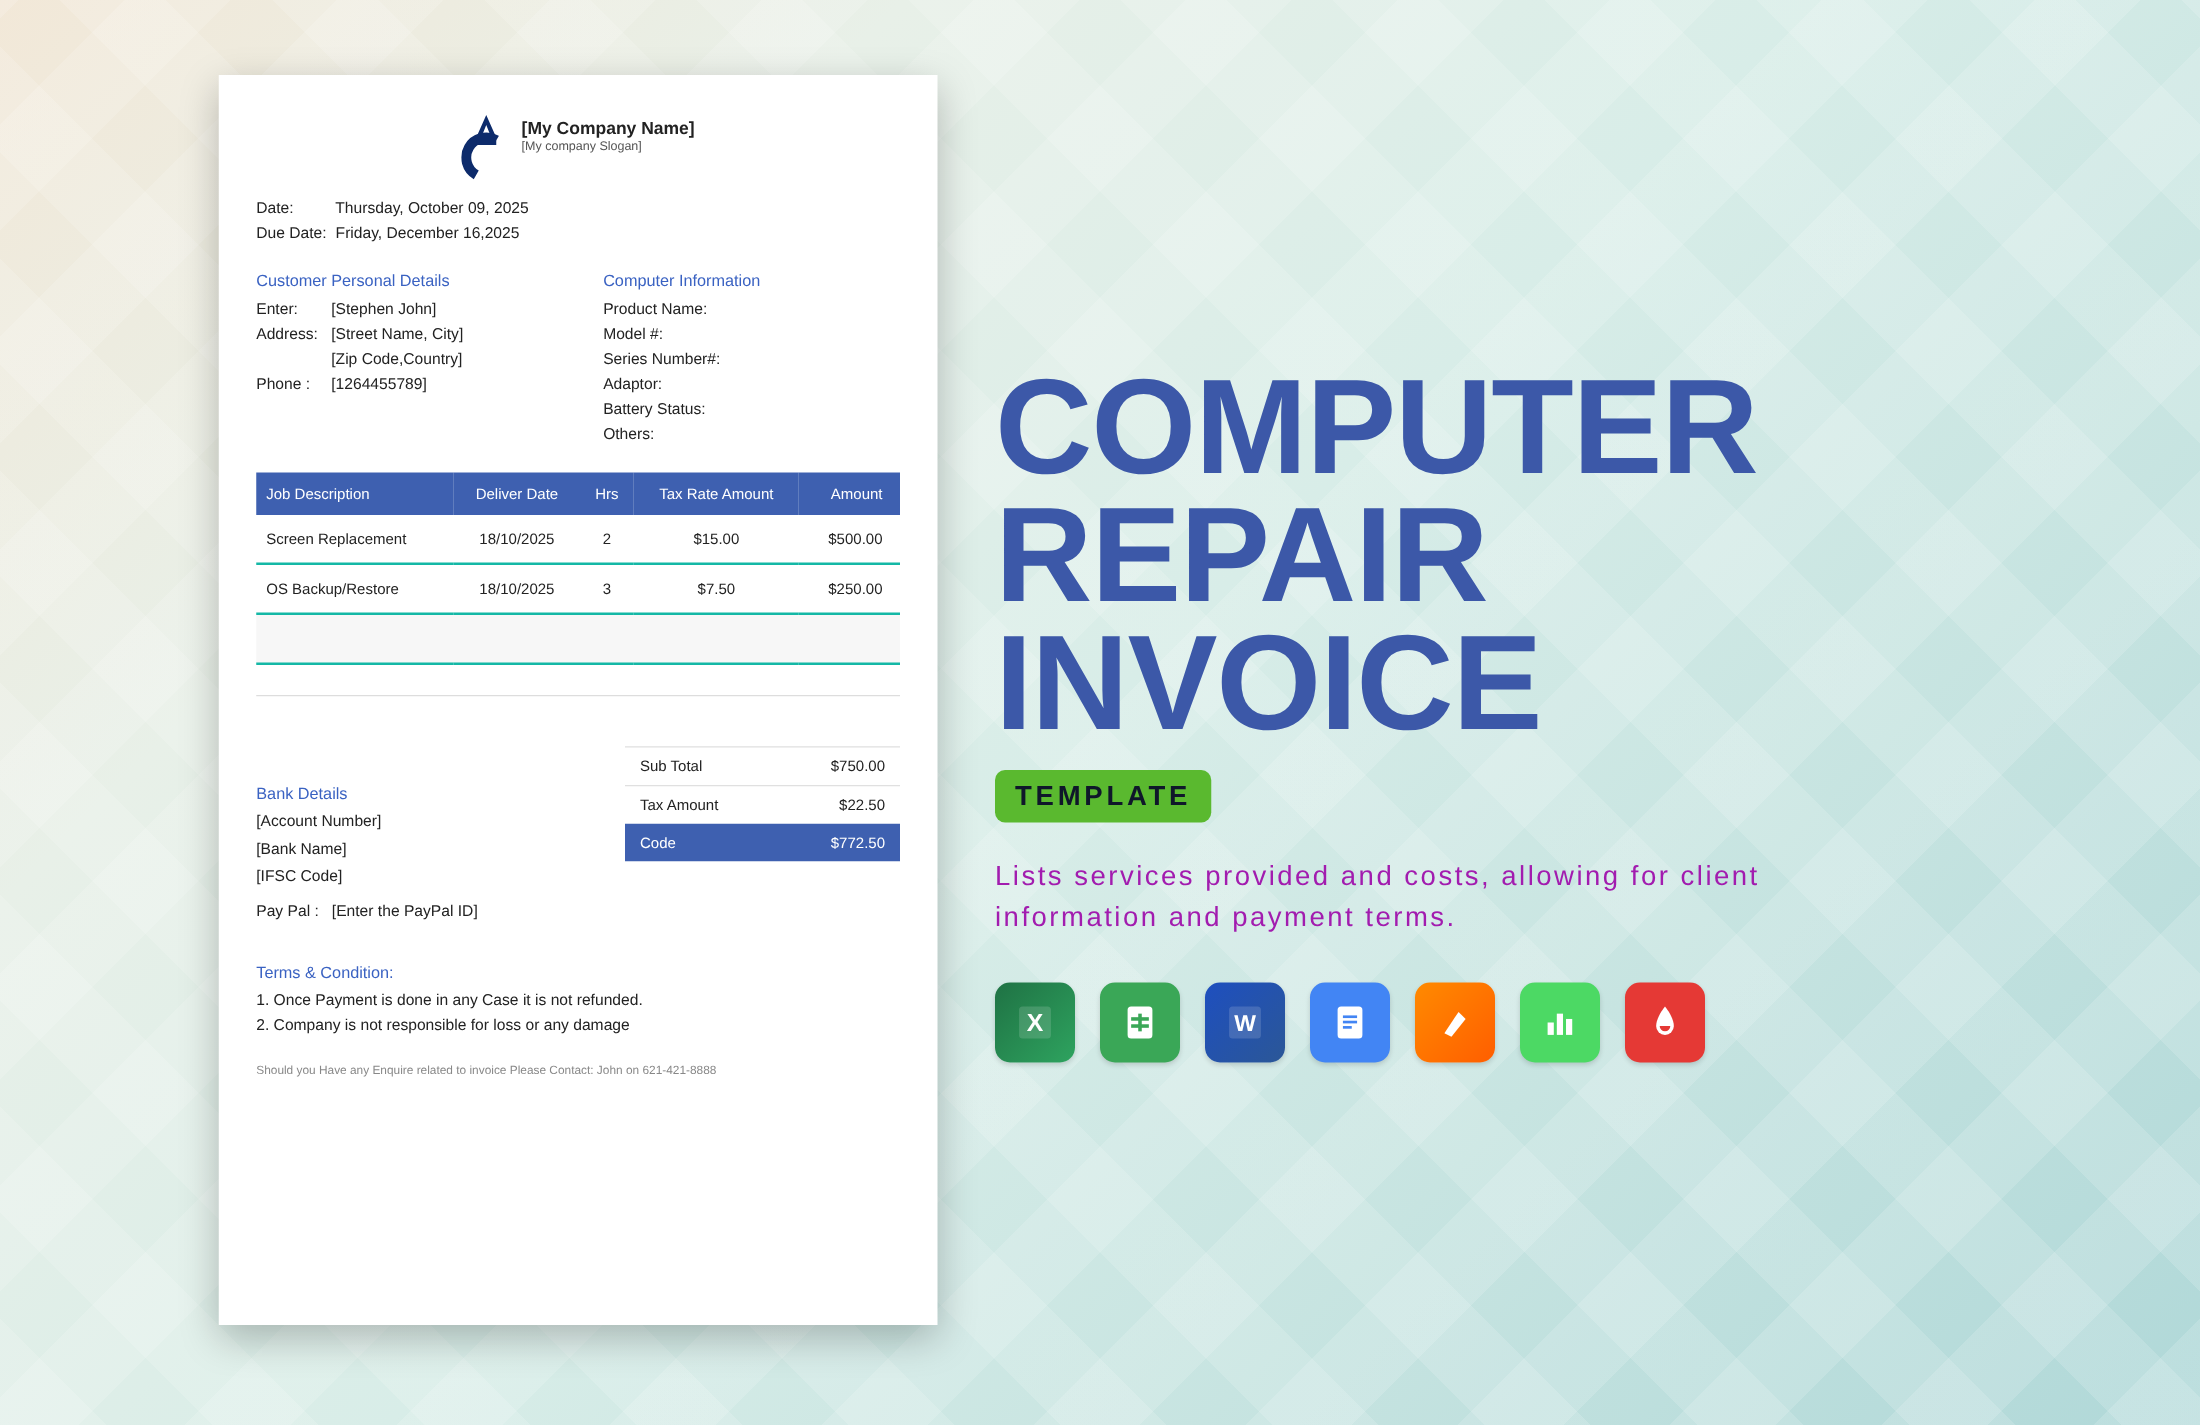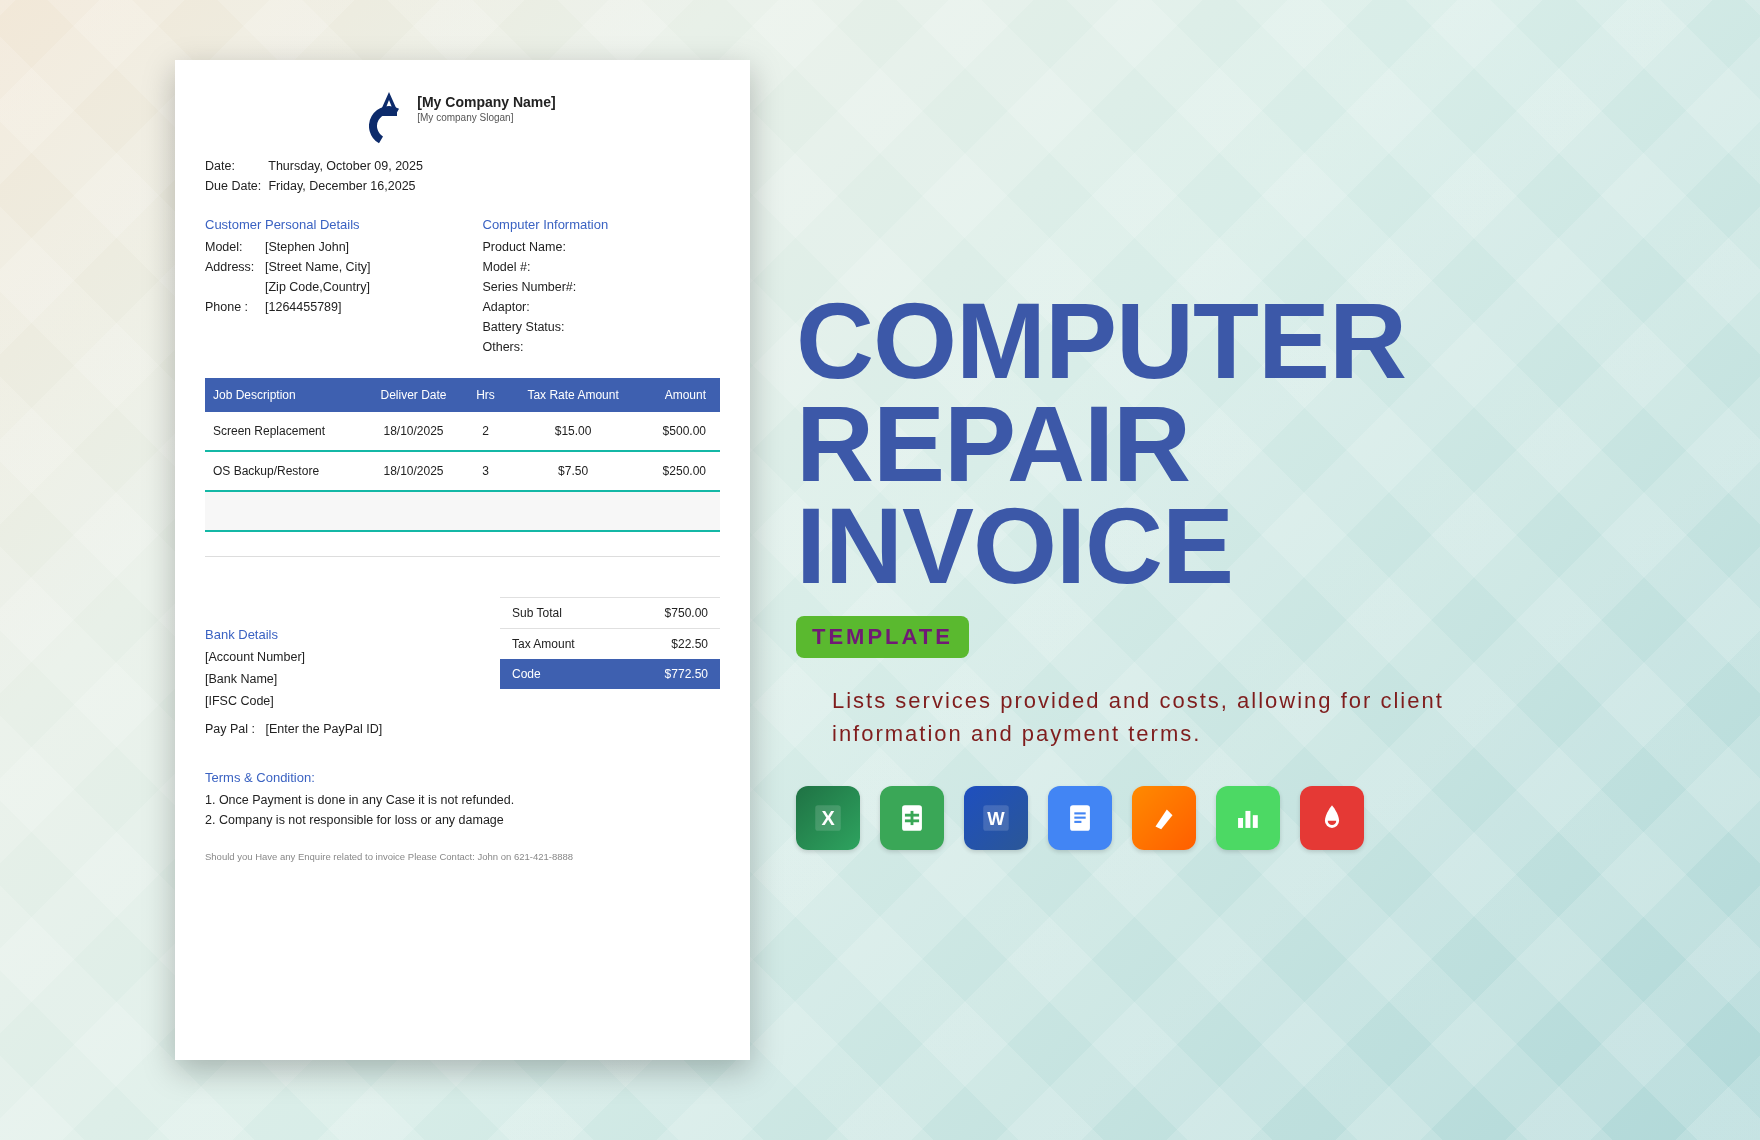--- a/index.html
+++ b/index.html
@@ -104,36 +104,35 @@
     font-weight: 800;
     font-size: 108px;
     line-height: 0.95;
     color: #3c58a8;
     letter-spacing: -1px;
     text-transform: uppercase;
   }
   .badge {
     display: inline-block;
     background: #5ab92f;
-    color: #701a75;
+    color: #0f172a;
     font-weight: 700;
     font-size: 22px;
     letter-spacing: 3px;
     padding: 8px 16px;
     border-radius: 8px;
     margin-top: 18px;
   }
   .desc {
     margin-top: 26px;
     font-size: 22px;
-    color: #7f1d1d;
+    color: #a21caf;
     letter-spacing: 2px;
     line-height: 1.5;
     max-width: 680px;
-    margin-left: 36px;
   }
   .icons { display: flex; gap: 20px; margin-top: 36px; }
   .app-icon {
     width: 64px; height: 64px; border-radius: 12px;
     display: flex; align-items: center; justify-content: center;
     box-shadow: 0 2px 4px rgba(0,0,0,0.15);
   }
   .excel   { background: linear-gradient(135deg,#1f7244,#2ea35f); }
   .sheets  { background: #3aa757; }
   .word    { background: linear-gradient(135deg,#1e4fbf,#2b5797); }
@@ -171,21 +170,21 @@
       </div>
       <div>
         <span class="lab">Due Date:</span>
         <span>Friday, December 16,2025</span>
       </div>
     </div>
 
     <div class="info-row">
       <div class="info-col">
         <div class="sec-head">Customer Personal Details</div>
-        <div class="kv"><span class="lab">Model:</span><span>[Stephen John]</span></div>
+        <div class="kv"><span class="lab">Enter:</span><span>[Stephen John]</span></div>
         <div class="kv"><span class="lab">Address:</span><span>[Street Name, City]</span></div>
         <div class="kv"><span class="lab"></span><span>[Zip Code,Country]</span></div>
         <div class="kv"><span class="lab">Phone :</span><span>[1264455789]</span></div>
       </div>
       <div class="info-col cinfo">
         <div class="sec-head">Computer Information</div>
         <div class="kv"><span class="lab">Product Name:</span></div>
         <div class="kv"><span class="lab">Model #:</span></div>
         <div class="kv"><span class="lab">Series Number#:</span></div>
         <div class="kv"><span class="lab">Adaptor:</span></div>

